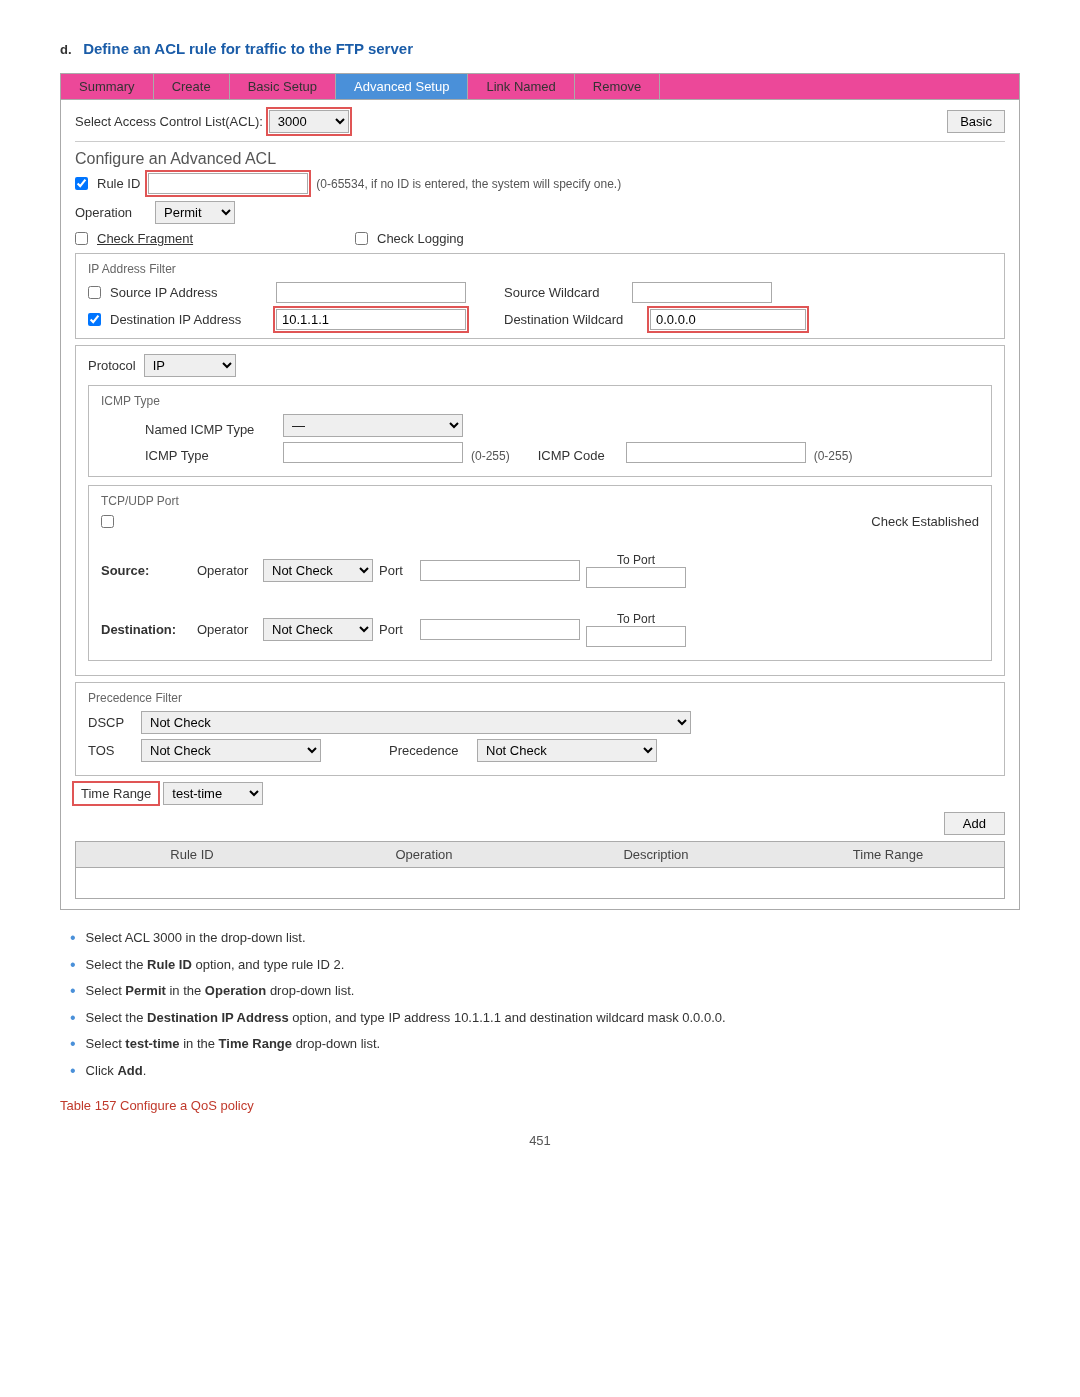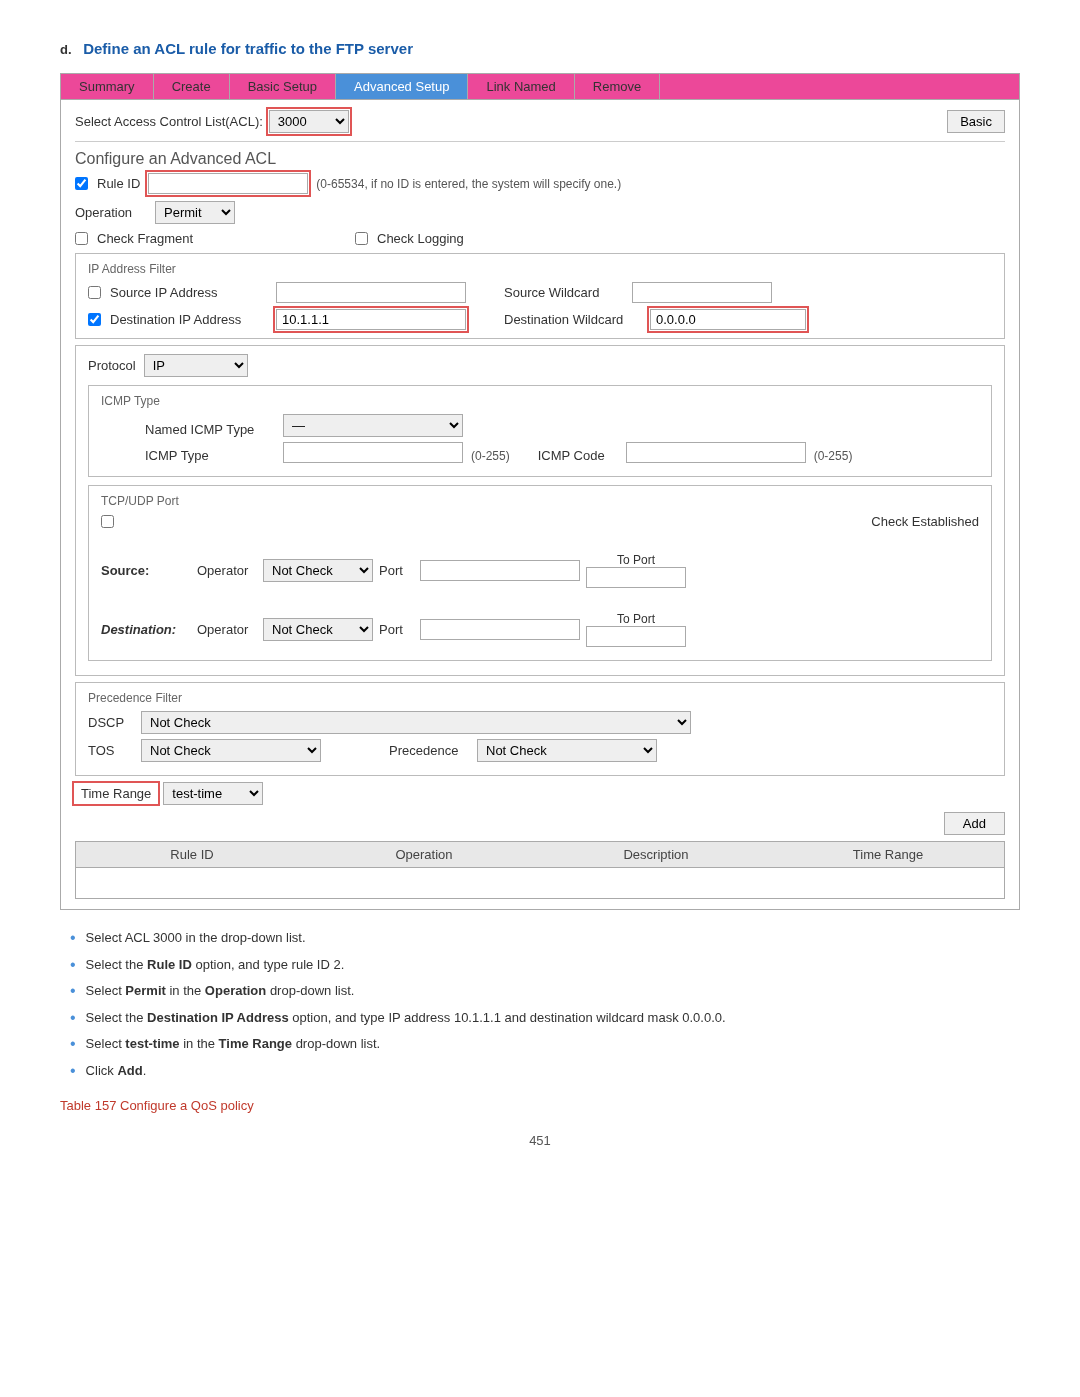--- a/index.html
+++ b/index.html
@@ -231,21 +231,21 @@
 
     <div class="row">
       <span style="min-width:80px;">Operation</span>
       <select style="width:80px;">
         <option>Permit</option>
         <option>Deny</option>
       </select>
     </div>
 
     <div class="row">
-      <div class="inline-check" style="min-width:200px;">
+      <div class="inline-check" style="min-width:200px;text-decoration:underline;">
         <input type="checkbox" style="">
         <label>Check Fragment</label>
       </div>
       <div class="inline-check" style="margin-left:80px;">
         <input type="checkbox" style="">
         <label>Check Logging</label>
       </div>
     </div>
 
     <div class="sub-box">
@@ -268,21 +268,21 @@
         </div>
         <input type="text" class="red-outline" style="width: 190px;" value="10.1.1.1">
         <span style="margin-left:30px; min-width:120px;">Destination Wildcard</span>
         <input type="text" class="red-outline" style="width: 156px; margin-left: 18px;" value="0.0.0.0">
       </div>
     </div>
 
     <div class="sub-box">
       <div style="display:flex; align-items:center; gap:8px; margin-bottom:8px;">
         <span>Protocol</span>
-        <select style="width:104px;">
+        <select style="width:92px;">
           <option>IP</option><option>TCP</option><option>UDP</option><option>ICMP</option>
         </select>
       </div>
 
       <div class="sub-box" style="margin-bottom:8px;">
         <div class="sub-box-title">ICMP Type</div>
         <div class="icmp-row">
           <span style="min-width:130px;">Named ICMP Type</span>
           <select style="width:180px;">
             <option>—</option>
@@ -313,21 +313,21 @@
           </select>
           <span style="min-width:35px;">Port</span>
           <input type="text" style="width: 160px;" value="">
           <div class="to-port">
             <span style="font-size:12px;">To Port</span>
             <input type="text" style="width: 100px;" value="">
           </div>
         </div>
 
         <div class="port-row">
-          <span style="font-weight:bold; min-width:90px;font-style:italic;">Destination:</span>
+          <span style="font-weight:bold; min-width:90px;">Destination:</span>
           <span style="min-width:60px;">Operator</span>
           <select style="width:110px;">
             <option>Not Check</option>
           </select>
           <span style="min-width:35px;">Port</span>
           <input type="text" style="width: 160px;" value="">
           <div class="to-port">
             <span style="font-size:12px;">To Port</span>
             <input type="text" style="width: 100px;" value="">
           </div>

